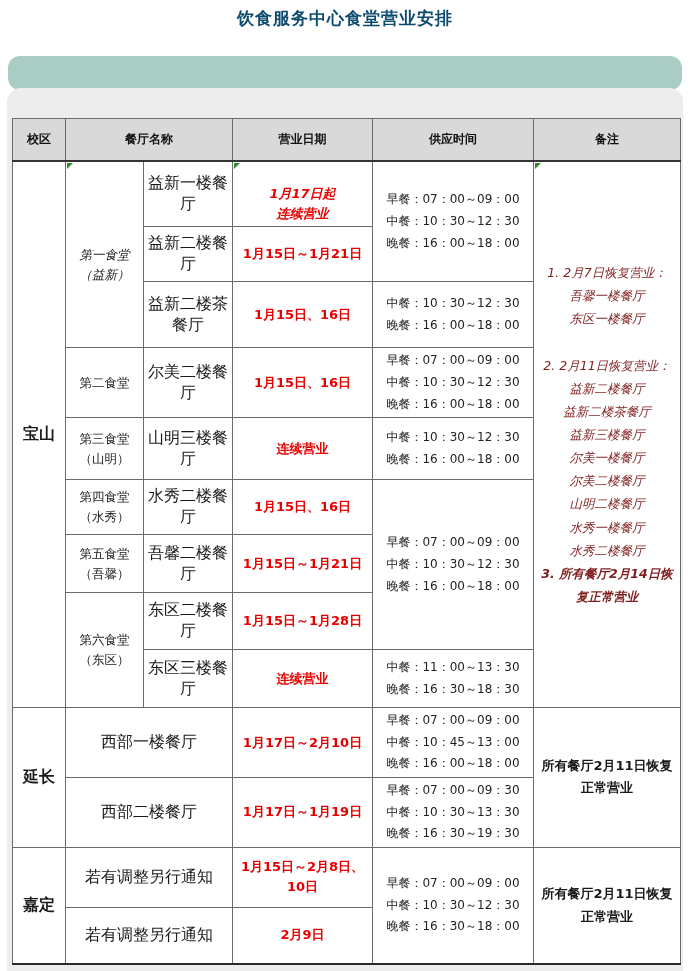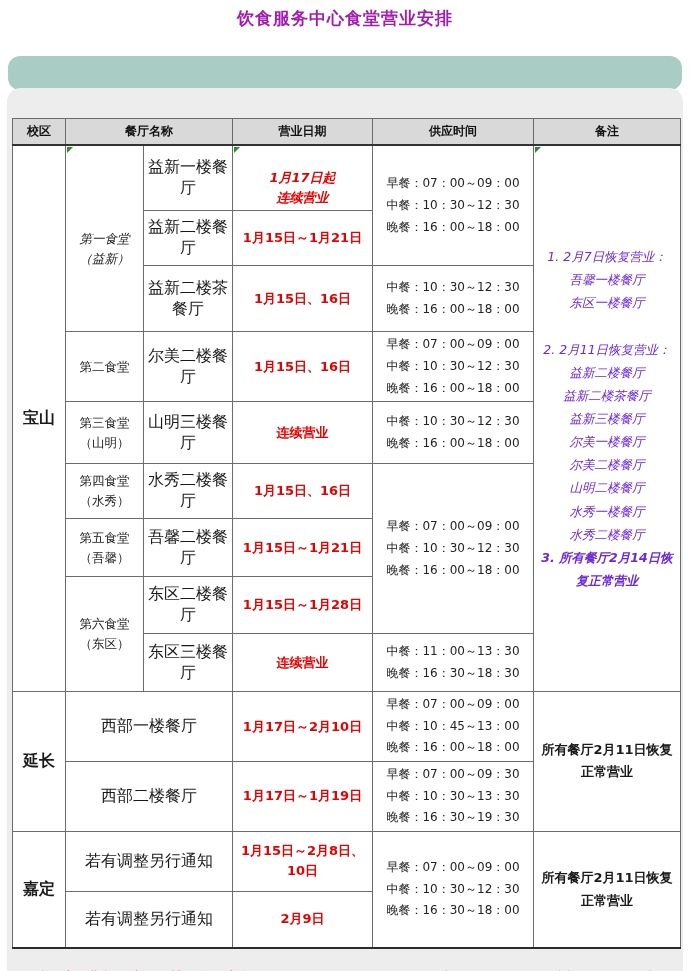--- a/index.html
+++ b/index.html
@@ -4,21 +4,21 @@
 <style>
   html, body { margin:0; padding:0; }
   body {
     width:690px; height:971px; overflow:hidden;
     background:#ffffff;
     font-family:"DejaVu Sans","Liberation Sans",sans-serif;
     color:#1a1a1a;
   }
   .title {
     margin:7px 0 0 0; text-align:center;
-    font-size:17px; font-weight:bold; color:#a21caf; letter-spacing:1px;
+    font-size:17px; font-weight:bold; color:#0c4a6e; letter-spacing:1px;
   }
   .band {
     margin:26px 8px 0 8px; height:34px;
     background:#a9cdc5; border-radius:12px;
   }
   .card {
     margin:-2px 7px 0 7px; min-height:850px; box-sizing:border-box;
     background:#eeedee; border-radius:14px 14px 0 0;
     padding:30px 0 10px 5px;
   }
@@ -27,36 +27,36 @@
     background:#ffffff;
     border:1px solid #5f5f5f; border-bottom:2px solid #2b2b2b;
   }
   .sched th, .sched td {
     border:1px solid #6b6b6b; vertical-align:middle; text-align:center;
     padding:2px 4px; overflow:hidden;
   }
   .sched thead th {
     background:#d9d9d9; font-size:12px; font-weight:bold; color:#111;
     border-bottom:2px solid #333;
-    height:23px; padding:1px 2px;
+    height:23px; padding:9px 2px;
   }
   .campus   { font-weight:bold; font-size:16px;font-family:Liberation Mono, monospace; }
   .canteen  { font-size:12.5px; white-space:pre-line; line-height:1.6; }
   .restaurant { font-size:16px; }
   .date {
     color:#e60000; font-weight:bold; font-size:13px;
     white-space:pre-line; line-height:1.55;
   }
   .supply {
     text-align:left; padding-left:9px; font-size:12px; color:#222;
     white-space:pre-line; line-height:1.8;border-radius:15px;
   }
   .remark-long {
     text-align:left; padding:6px 4px 6px 8px; font-size:12.5px;
-    line-height:1.85; color:#6d28d9;
+    line-height:1.85; color:#7f1d1d;
   }
   .remark-long .part { white-space:pre-line; }
   .remark-long .part2 { font-weight:bold; margin-top:0; white-space:pre-line; }
   .remark-bold { font-weight:bold; font-size:13px; line-height:1.7; padding:4px 8px; }
   .rel { position:relative;font-style:italic; }
   .marker {
     position:absolute; top:1px; left:1px; width:0; height:0;
     border-top:6px solid #2d8a2d; border-right:6px solid transparent;
   }
   tr.h50{height:50px} tr.h55{height:55px} tr.h57{height:57px} tr.h58{height:58px}

